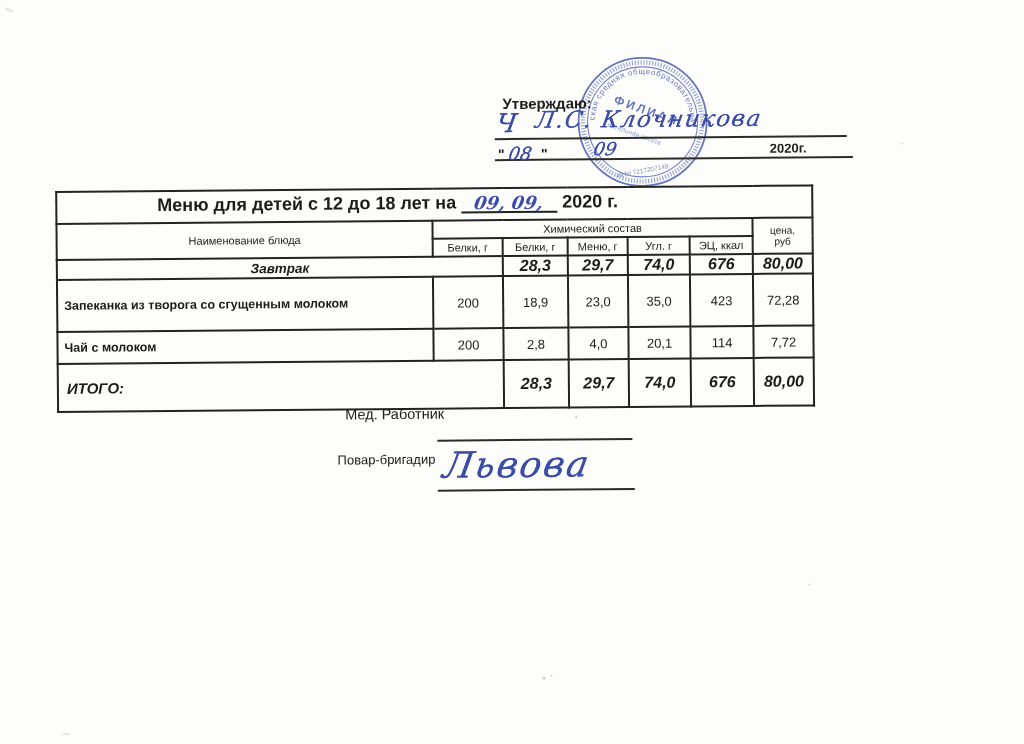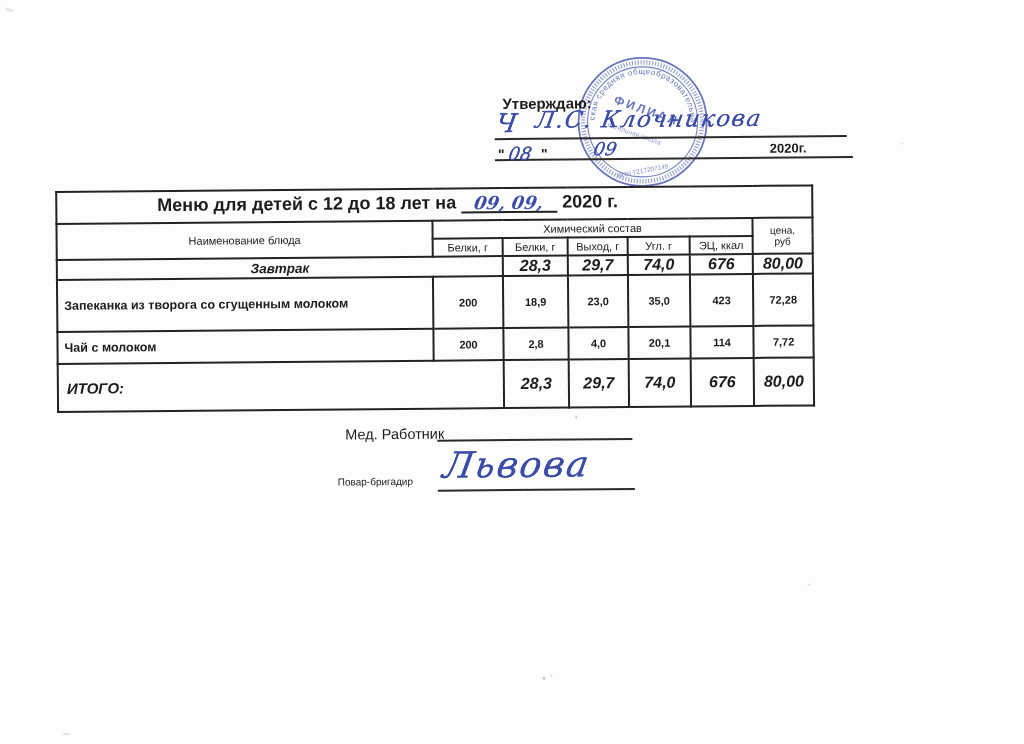--- a/index.html
+++ b/index.html
@@ -53,30 +53,30 @@
   .col-name-h { font-size:11px; }
   .price-h { font-size:10px; line-height:1.15; }
 
   .row-section td { height:17px; }
   .bi { font-weight:bold; font-style:italic; font-size:16px; }
   .section-label { font-size:13.5px; }
 
   .row-dish-1 td { height:50px; }
   .row-dish-2 td { height:30px; }
   .dish-name { text-align:left !important; padding-left:6px !important; font-weight:bold; font-size:12.5px; }
-  .num { font-weight:bold; font-size:11px; }
+  .num { font-weight:normal; font-size:13px; }
 
   .row-total td { height:46px; }
   .total-label { text-align:left !important; padding-left:8px !important;
     font-weight:bold; font-style:italic; font-size:15px; }
 
   
-  .med-label  { left:345px; top:429px; font-size:14.5px; z-index:2; }
+  .med-label  { left:345px; top:409px; font-size:14.5px; z-index:2; }
   .med-line   { left:437px; top:427px; width:195px; height:16px; }
-  .cook-label { left:337px; top:479px; font-size:10px; z-index:2; }
+  .cook-label { left:337px; top:455px; font-size:13px; z-index:2; }
   .cook-line  { left:437px; top:477px; width:197px; height:16px; }
 
   
   .speck { position:absolute; background:#9a9a9a; border-radius:50%; z-index:0; }
   .sp1 { left:575px; top:420px; width:2px; height:3px; opacity:.5; }
   .sp2 { left:540px; top:681px; width:3px; height:3px; opacity:.55; }
   .sp3 { left:548px; top:679px; width:2px; height:2px; opacity:.45; }
   .sp4 { left:806px; top:590px; width:3px; height:2px; opacity:.3; }
   .sp5 { left:60px;  top:733px; width:7px; height:2px; opacity:.25; border-radius:2px; }
   .sp6 { left:8px;   top:8px;   width:9px; height:3px; opacity:.22; transform:rotate(20deg); border-radius:2px; }
@@ -151,21 +151,21 @@
           <td rowspan="2" class="col-name-h">Наименование блюда</td>
           <td colspan="5">Химический состав</td>
           <td rowspan="2" class="price-h">
             <div>цена,</div>
             <div>руб</div>
           </td>
         </tr>
         <tr class="row-h">
           <td>Белки, г</td>
           <td>Белки, г</td>
-          <td>Выход, г</td>
+          <td>Меню, г</td>
           <td>Угл. г</td>
           <td>ЭЦ, ккал</td>
         </tr>
         <tr class="row-section">
           <td colspan="2" class="bi section-label">Завтрак</td>
           <td class="bi">28,3</td>
           <td class="bi">29,7</td>
           <td class="bi">74,0</td>
           <td class="bi">676</td>
           <td class="bi">80,00</td>

